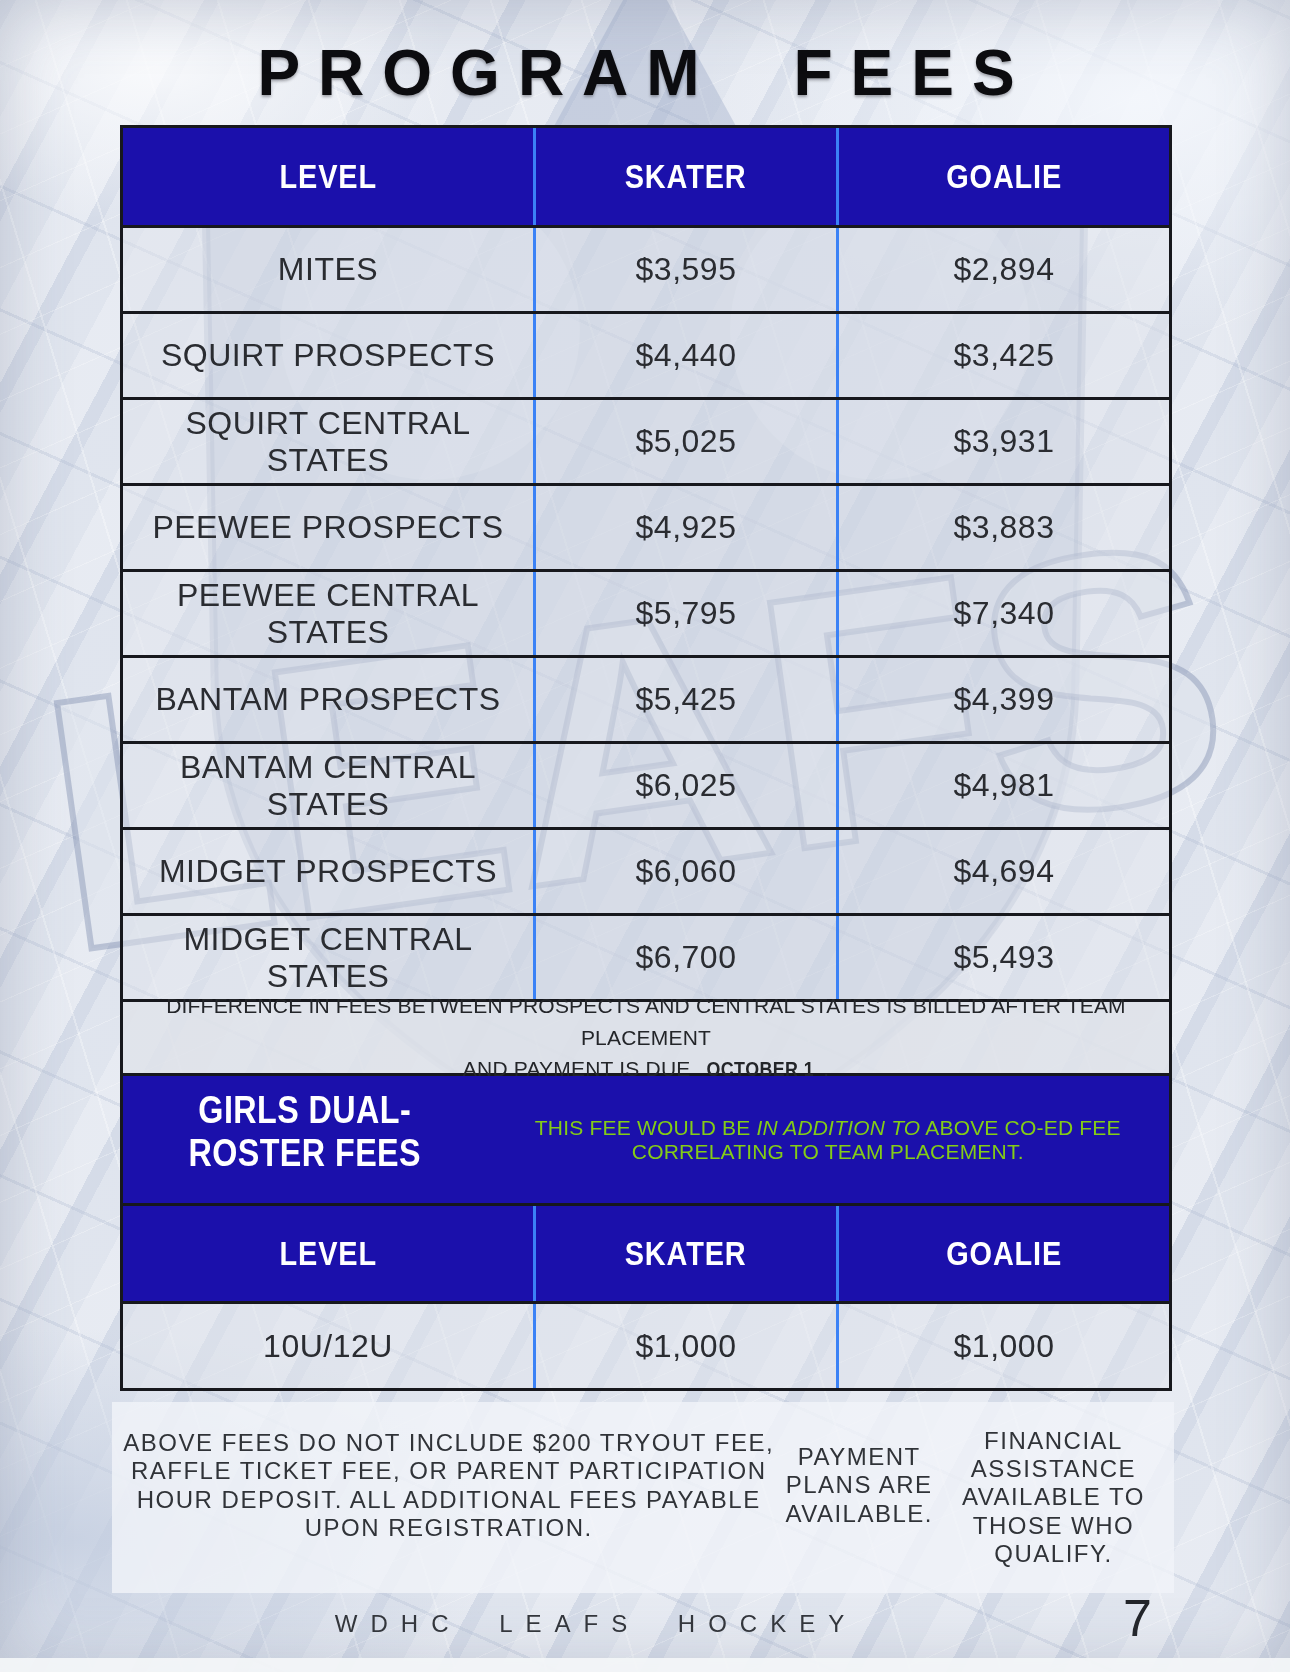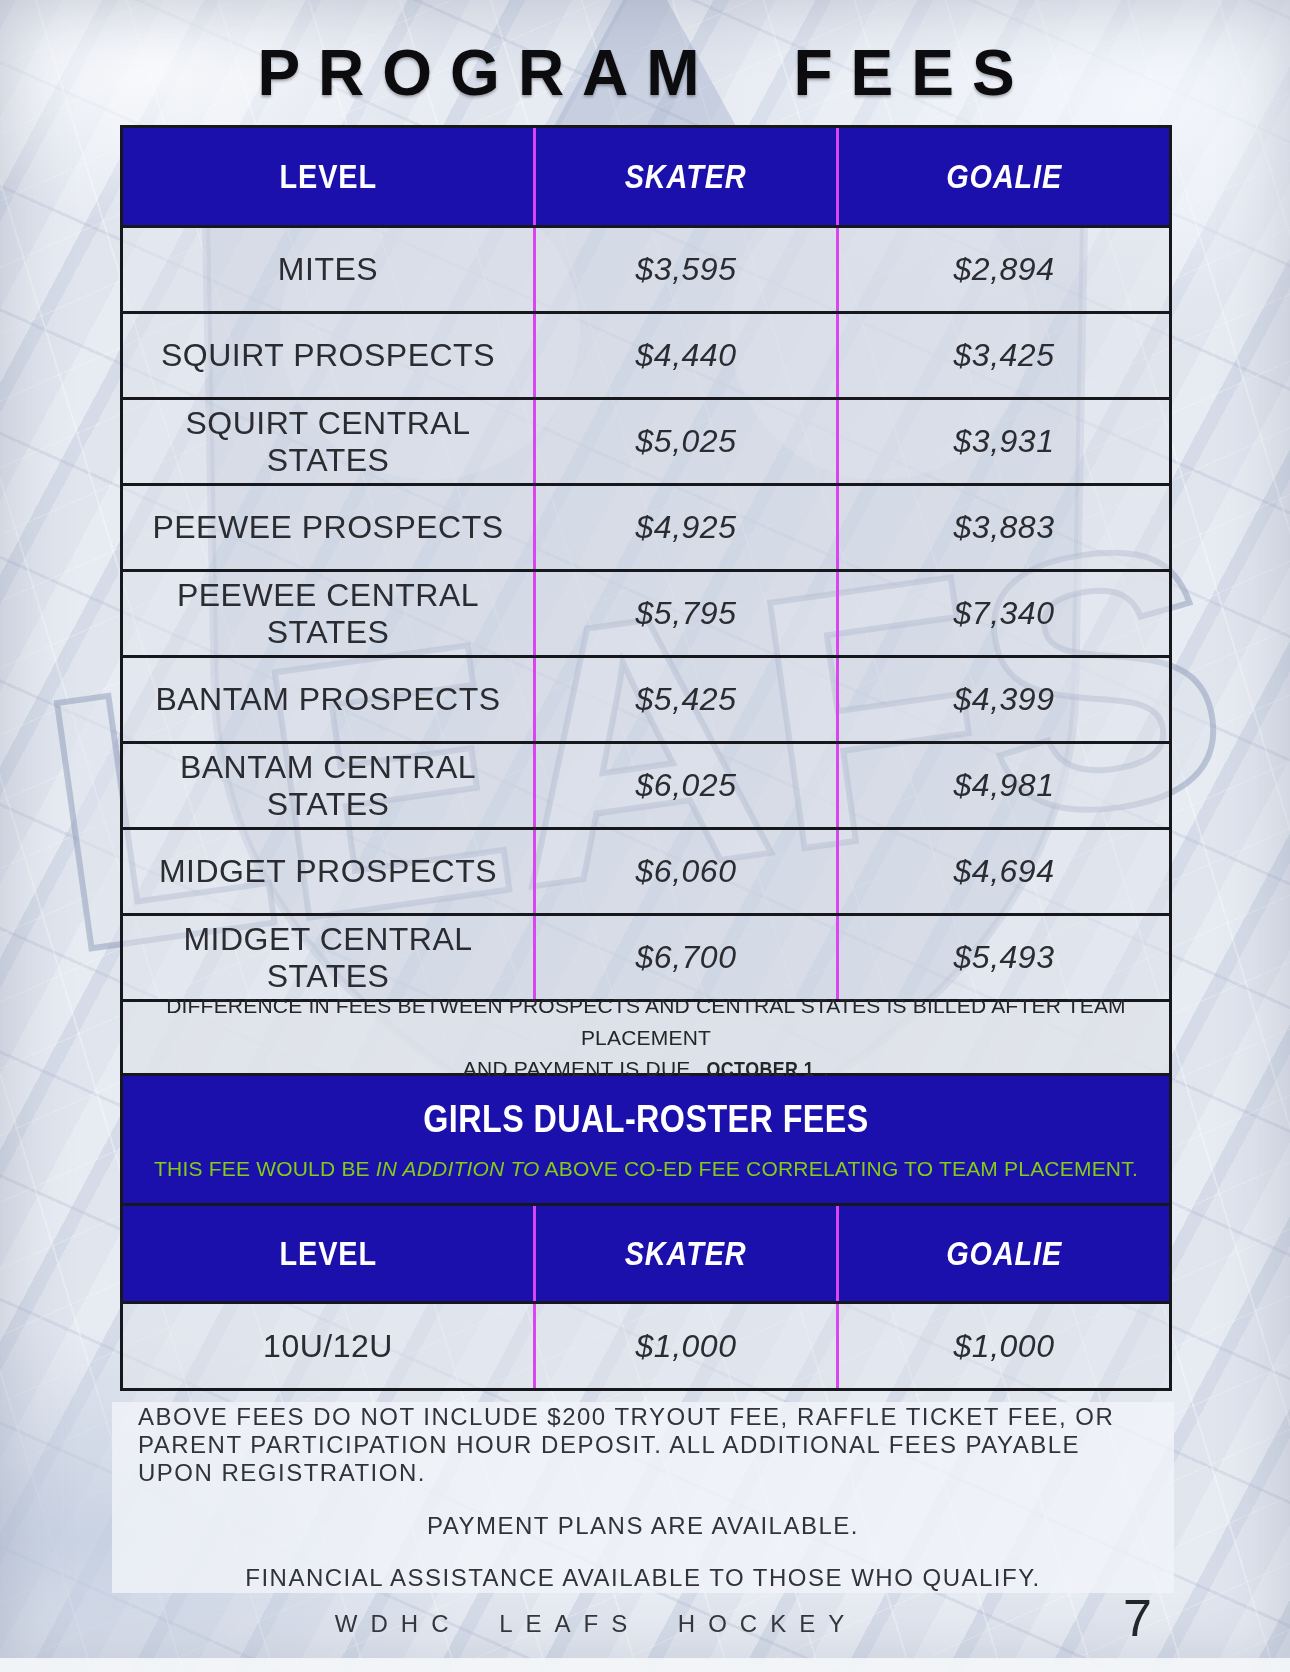--- a/index.html
+++ b/index.html
@@ -51,21 +51,21 @@
     border:3px solid #17181d;
     box-sizing:border-box;
   }
   .grid-row{
     display:grid;grid-template-columns:410fr 303fr 333fr;
   }
   .grid-row > div{
     display:flex;align-items:center;justify-content:center;
     box-sizing:border-box;text-align:center;
   }
-  .grid-row > div + div{border-left:3px solid #d946ef;font-style:italic;}
+  .grid-row > div + div{border-left:3px solid #3b82f6;}
   .hdr{height:97px;background:#1b10ab;}
   .hdr div{color:#ffffff;font-size:34px;font-weight:bold;letter-spacing:1px;}
   .hdr2{height:95px;border-top:3px solid #17181d;}
   .condensed{display:inline-block;transform:scaleX(0.85);}
   .data-row{
     height:83px;border-top:3px solid #17181d;
     background:rgba(223,228,236,0.50);
   }
   .data-row div{
     color:#2a2c31;font-size:32px;letter-spacing:0.5px;
@@ -75,37 +75,37 @@
     height:74px;border-top:3px solid #17181d;
     background:rgba(223,227,233,0.88);
     display:flex;align-items:center;justify-content:center;text-align:center;
     color:#232529;font-size:21px;line-height:1.5;letter-spacing:0.2px;
     padding:8px 10px;box-sizing:border-box;
   }
   .note-row b{font-weight:bold;letter-spacing:0.5px;}
   .banner{
     height:127px;border-top:3px solid #17181d;
     background:#1b10ab;color:#ffffff;
-    display:flex;flex-direction:column;align-items:center;justify-content:center;
+    display:flex;flex-direction:row;align-items:center;justify-content:center;
     text-align:center;
   }
   .banner-title{
     font-size:38px;font-weight:bold;letter-spacing:0.5px;margin-bottom:16px;
   }
   .banner-subtitle{
     font-size:21px;color:#84cc16;letter-spacing:0.2px;
   }
   .banner-subtitle i{font-style:italic;}
 
   .notes-panel{
     position:absolute;left:112px;top:1402px;width:1062px;height:191px;
     background:rgba(241,244,249,0.80);
     box-sizing:border-box;
-    display:flex;flex-direction:column;align-items:center;justify-content:center;
-    text-align:left;color:#303338;
+    display:flex;flex-direction:row;align-items:center;justify-content:center;
+    text-align:center;color:#303338;
   }
   .notes-panel p{
     margin:0 0 24px 0;max-width:1010px;
     font-size:24px;line-height:1.18;letter-spacing:1.5px;
   }
   .notes-panel p:last-child{margin-bottom:0;}
 
   .page-footer{
     position:absolute;left:120px;top:1610px;width:1052px;
     text-align:center;transform:translateX(-50px);

